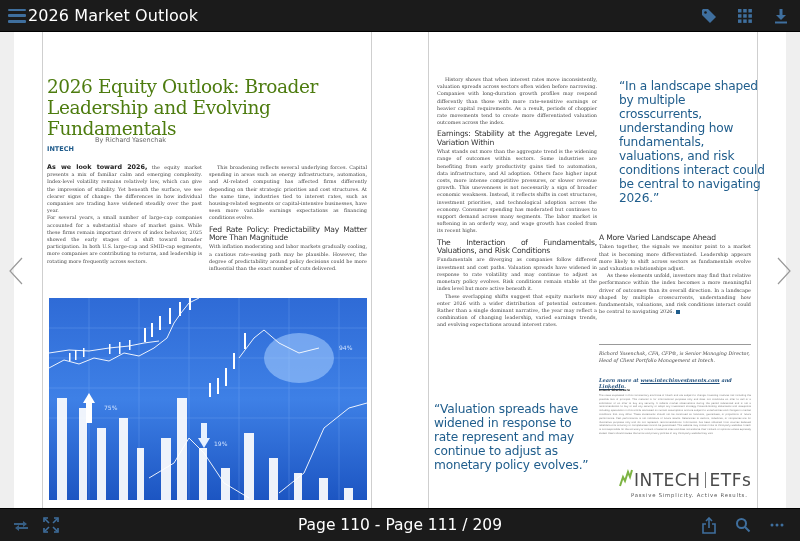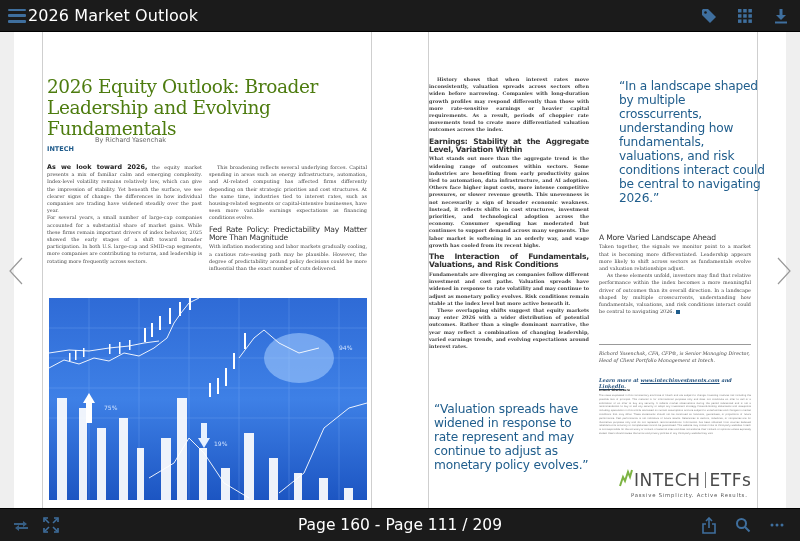--- a/index.html
+++ b/index.html
@@ -180,21 +180,21 @@
               <rect x="195" y="35" width="2" height="16"></rect>
           </g>
           <text x="55" y="112" font-size="6" fill="#cfe2ff" font-family="DejaVu Sans, sans-serif">75%</text>
           <text x="290" y="52" font-size="6" fill="#cfe2ff" font-family="DejaVu Sans, sans-serif">94%</text>
           <text x="165" y="148" font-size="6" fill="#cfe2ff" font-family="DejaVu Sans, sans-serif">19%</text>
         </svg>
       </div>
     </div>
 
     <div class="right-page">
-      <div class="col" style="left:0; top:44px; width:160px;font-weight:bold;">
+      <div class="col" style="left:8px; top:44px; width:160px;">
         <p class="indent">History shows that when interest rates move inconsistently, valuation spreads across sectors often widen before narrowing. Companies with long-duration growth profiles may respond differently than those with more rate-sensitive earnings or heavier capital requirements. As a result, periods of choppier rate movements tend to create more differentiated valuation outcomes across the index.</p>
         <div class="subhead">Earnings: Stability at the Aggregate Level, Variation Within</div>
         <p>What stands out more than the aggregate trend is the widening range of outcomes within sectors. Some industries are benefiting from early productivity gains tied to automation, data infrastructure, and AI adoption. Others face higher input costs, more intense competitive pressures, or slower revenue growth. This unevenness is not necessarily a sign of broader economic weakness. Instead, it reflects shifts in cost structures, investment priorities, and technological adoption across the economy. Consumer spending has moderated but continues to support demand across many segments. The labor market is softening in an orderly way, and wage growth has cooled from its recent highs.</p>
         <div class="subhead">The Interaction of Fundamentals, Valuations, and Risk Conditions</div>
         <p>Fundamentals are diverging as companies follow different investment and cost paths. Valuation spreads have widened in response to rate volatility and may continue to adjust as monetary policy evolves. Risk conditions remain stable at the index level but more active beneath it.</p>
         <p class="indent">These overlapping shifts suggest that equity markets may enter 2026 with a wider distribution of potential outcomes. Rather than a single dominant narrative, the year may reflect a combination of changing leadership, varied earnings trends, and evolving expectations around interest rates.</p>
       </div>
 
       <div class="pullquote" style="left:5px; top:370px; width:156px;">“Valuation spreads have widened in response to rate represent and may continue to adjust as monetary policy evolves.”</div>
 
@@ -251,21 +251,21 @@
         <polyline points="1,5 1,1 5,1"></polyline>
         <polyline points="11,1 15,1 15,5"></polyline>
         <polyline points="15,11 15,15 11,15"></polyline>
         <polyline points="5,15 1,15 1,11"></polyline>
         <line x1="2" y1="2" x2="6" y2="6"></line>
         <line x1="14" y1="2" x2="10" y2="6"></line>
         <line x1="14" y1="14" x2="10" y2="10"></line>
         <line x1="2" y1="14" x2="6" y2="10"></line>
       </svg>
   </div>
-  <div class="page-indicator">Page 160 - Page 111 / 209</div>
+  <div class="page-indicator">Page 110 - Page 111 / 209</div>
   <div class="b-ico" style="left:700px;">
     <svg width="14" height="17" viewBox="0 0 14 17" fill="none" stroke="#3f6f9e" stroke-width="1.6">
         <polyline points="4,7 1,7 1,16 13,16 13,7 10,7"></polyline>
         <line x1="7" y1="1" x2="7" y2="11"></line>
         <polyline points="4,4 7,1 10,4"></polyline>
       </svg>
   </div>
   <div class="b-ico" style="left:734px;">
     <svg width="16" height="16" viewBox="0 0 16 16" fill="none" stroke="#3f6f9e" stroke-width="2">
         <circle cx="6.5" cy="6.5" r="4.5"></circle>

